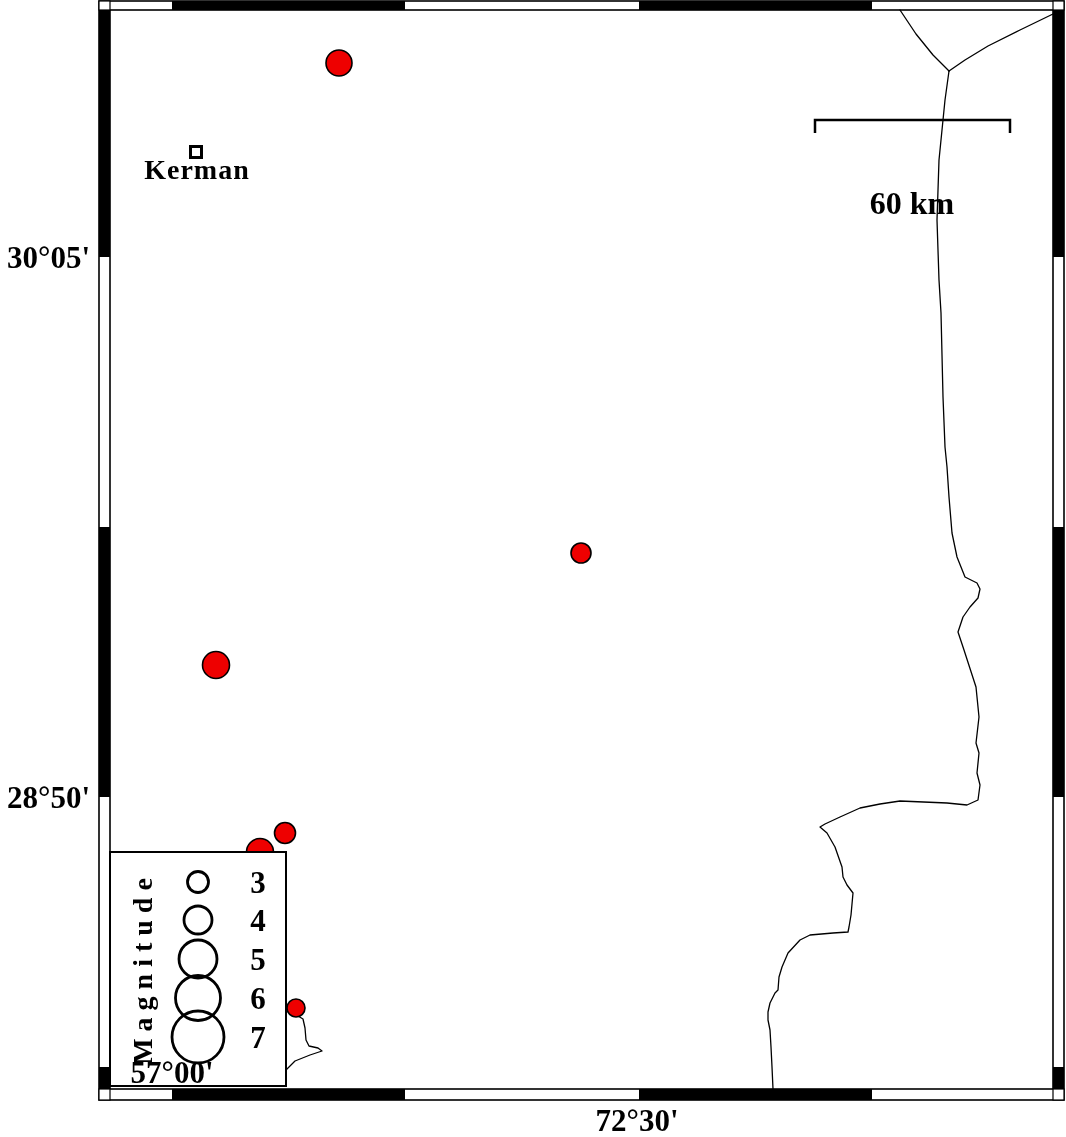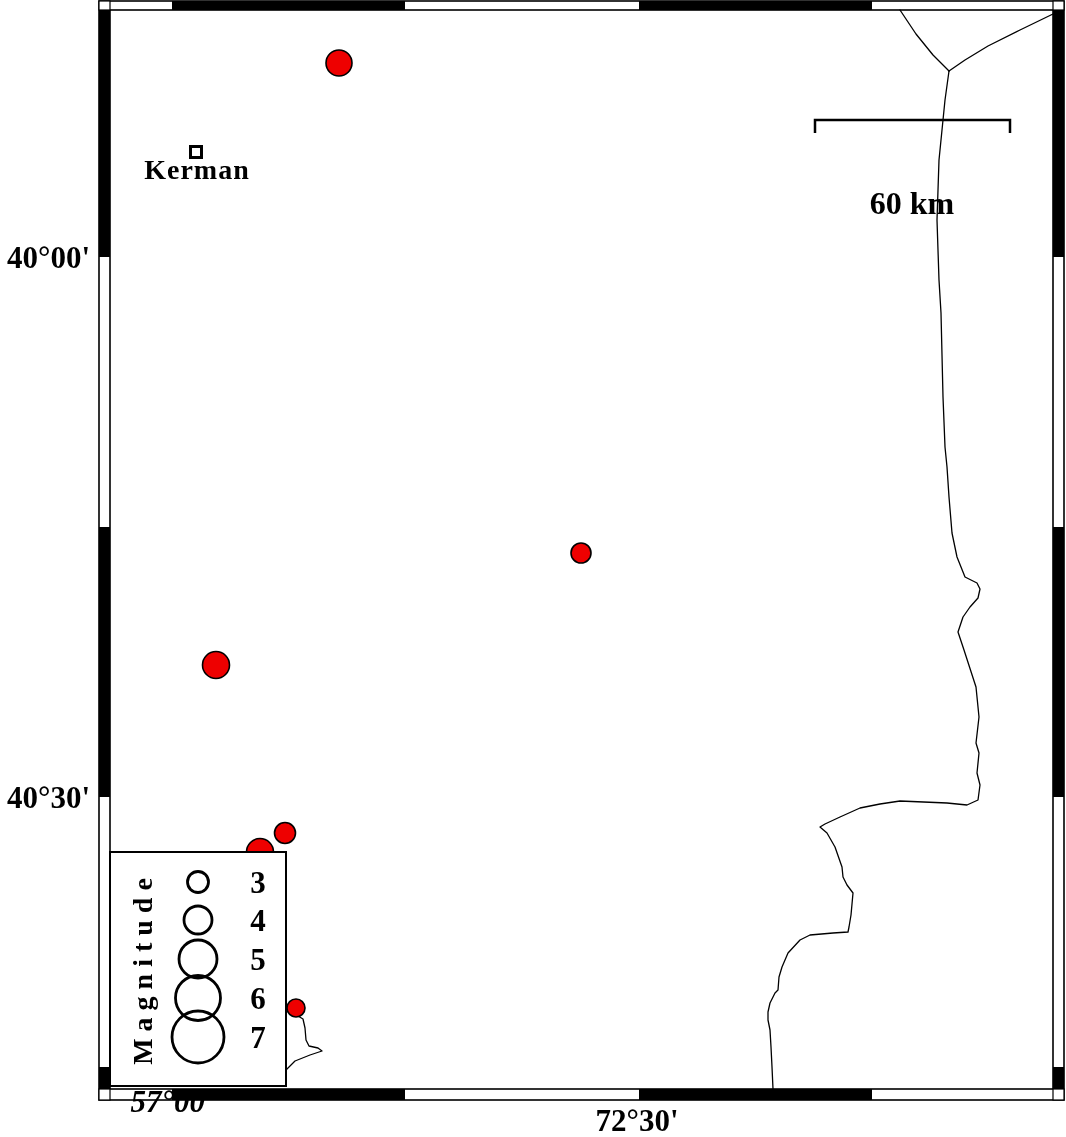--- a/index.html
+++ b/index.html
@@ -63,23 +63,23 @@
         <rect x="1053" y="10" width="11" height="247" fill="#000000"></rect>
         <rect x="1053" y="527" width="11" height="270" fill="#000000"></rect>
         <rect x="1053" y="1067" width="11" height="22" fill="#000000"></rect>
         <rect x="99" y="1" width="11" height="9" fill="#ffffff" stroke="#000000" stroke-width="1.2"></rect>
         <rect x="1053" y="1" width="11" height="9" fill="#ffffff" stroke="#000000" stroke-width="1.2"></rect>
         <rect x="99" y="1089" width="11" height="11" fill="#ffffff" stroke="#000000" stroke-width="1.2"></rect>
         <rect x="1053" y="1089" width="11" height="11" fill="#ffffff" stroke="#000000" stroke-width="1.2"></rect>
       </g>
   </svg>
 
-  <div class="maplabel axis right-anchor" style="left: 90px; top: 257px;">40°00'</div>
-  <div class="maplabel axis right-anchor" style="left: 90px; top: 797px;">40°30'</div>
-  <div class="maplabel axis" style="left: 172px; top: 1101px; font-style: italic;">57°00'</div>
+  <div class="maplabel axis right-anchor" style="left: 90px; top: 257px;">30°05'</div>
+  <div class="maplabel axis right-anchor" style="left: 90px; top: 797px;">28°50'</div>
+  <div class="maplabel axis" style="left: 172px; top: 1072px;">57°00'</div>
   <div class="maplabel axis" style="left: 637px; top: 1120px;">72°30'</div>
   <div class="maplabel city" style="left: 197px; top: 170px;">Kerman</div>
   <div class="maplabel scalebar" style="left: 912px; top: 155px; margin-top: 48px;">60 km</div>
   <div class="maplabel legendtitle" style="left: 143px; top: 968px;">Magnitude</div>
   <div id="legend-labels">
       <div class="maplabel legendnum" style="left: 258px; top: 882px;">3</div>
       <div class="maplabel legendnum" style="left: 258px; top: 920px;">4</div>
       <div class="maplabel legendnum" style="left: 258px; top: 959px;">5</div>
       <div class="maplabel legendnum" style="left: 258px; top: 998px;">6</div>
       <div class="maplabel legendnum" style="left: 258px; top: 1037px;">7</div>

